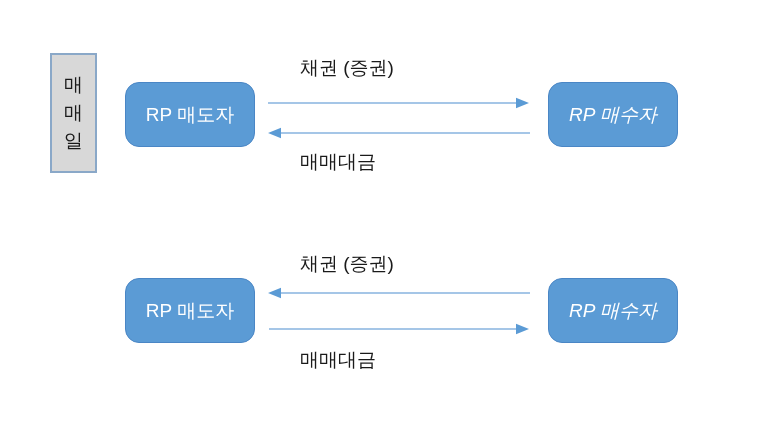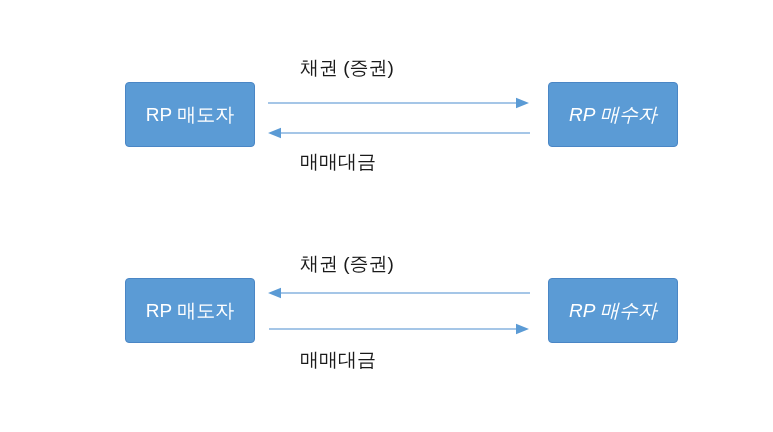--- a/index.html
+++ b/index.html
@@ -35,21 +35,21 @@
   }
   .stage-1 { top: 53px; }
   .stage-2 { top: 248px; }
 
   .node {
     position: absolute;
     width: 130px;
     height: 65px;
     background: #5b9bd5;
     border: 1px solid #4a86c5;
-    border-radius: 4px;
+    border-radius: 14px;
     display: flex;
     align-items: center;
     justify-content: center;
     color: #ffffff;
     font-size: 19px;
   }
   .node-s1 { top: 82px; }
   .node-s2 { top: 278px; }
   .node-left  { left: 125px; }
   .node-right { left: 548px; font-style: italic; }
@@ -95,20 +95,23 @@
     <g>
       <line x1="280" y1="293" x2="530" y2="293" stroke="#87b3df" stroke-width="1.6"></line>
       <polygon points="268,293 281,287.7 281,298.3" fill="#5b9bd5"></polygon>
     </g>
     <g>
       <line x1="269" y1="329" x2="517" y2="329" stroke="#87b3df" stroke-width="1.6"></line>
       <polygon points="529,329 516,323.7 516,334.3" fill="#5b9bd5"></polygon>
     </g>
   </svg>
 
+  <div class="stage-box stage-1">
+    <div class="stage-label">매매일</div>
+  </div>
 
   <div class="node node-s1 node-left">
     <span>RP 매도자</span>
   </div>
 
   <div class="node node-s1 node-right">
     <span>RP 매수자</span>
   </div>
 
   <div class="flow-label lbl-s1-top">채권 (증권)</div>

